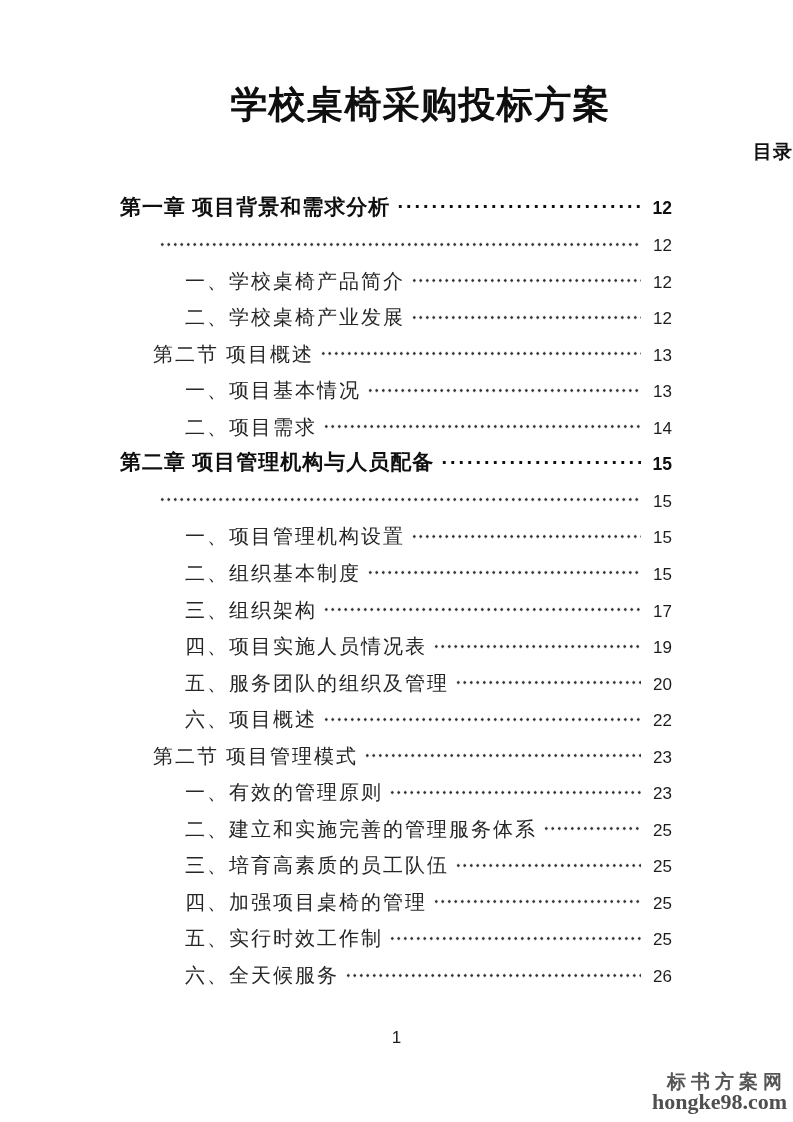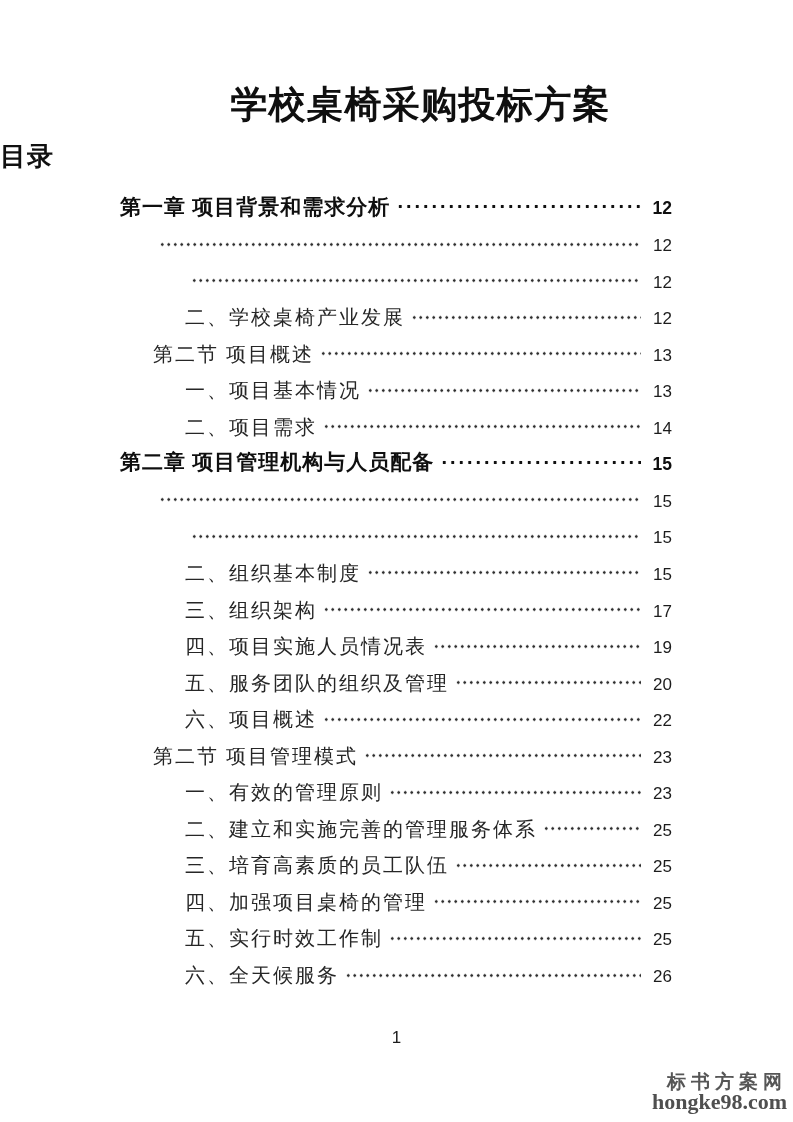--- a/index.html
+++ b/index.html
@@ -13,22 +13,22 @@
   }
   .doc-title {
     position: absolute; top: 84px; left: 0; width: 793px;
     margin: 0; text-align: center;
     font-family: "Liberation Serif", "DejaVu Serif", serif;
     font-size: 37px; font-weight: bold; letter-spacing: 1px;
     color: #0f0f0f; line-height: 1.15; padding-left: 24px;
   }
   .toc-heading {
     position: absolute; top: 141px; left: 0; width: 793px;
-    margin: 0; text-align: left;
-    font-size: 26px; font-weight: bold; letter-spacing: 1px;
+    margin: 0; text-align: right;
+    font-size: 19px; font-weight: bold; letter-spacing: 1px;
     color: #101010; line-height: 1.2;
   }
   .toc {
     position: absolute; top: 181px; left: 120px; width: 552px;
   }
   .toc-row {
     display: flex; align-items: flex-end;
     height: 36.55px;
   }
   .toc-label {
@@ -92,20 +92,21 @@
     <div class="toc-row chapter">
       <span class="toc-label">第一章 项目背景和需求分析</span>
       <span class="toc-dots"></span>
       <span class="toc-page">12</span>
     </div>
     <div class="toc-row section">
       <span class="toc-dots"></span>
       <span class="toc-page">12</span>
     </div>
     <div class="toc-row item">
+      <span class="toc-label">一、学校桌椅产品简介</span>
       <span class="toc-dots"></span>
       <span class="toc-page">12</span>
     </div>
     <div class="toc-row item">
       <span class="toc-label">二、学校桌椅产业发展</span>
       <span class="toc-dots"></span>
       <span class="toc-page">12</span>
     </div>
     <div class="toc-row section">
       <span class="toc-label">第二节 项目概述</span>
@@ -125,20 +126,21 @@
     <div class="toc-row chapter">
       <span class="toc-label">第二章 项目管理机构与人员配备</span>
       <span class="toc-dots"></span>
       <span class="toc-page">15</span>
     </div>
     <div class="toc-row section">
       <span class="toc-dots"></span>
       <span class="toc-page">15</span>
     </div>
     <div class="toc-row item">
+      <span class="toc-label">一、项目管理机构设置</span>
       <span class="toc-dots"></span>
       <span class="toc-page">15</span>
     </div>
     <div class="toc-row item">
       <span class="toc-label">二、组织基本制度</span>
       <span class="toc-dots"></span>
       <span class="toc-page">15</span>
     </div>
     <div class="toc-row item">
       <span class="toc-label">三、组织架构</span>

